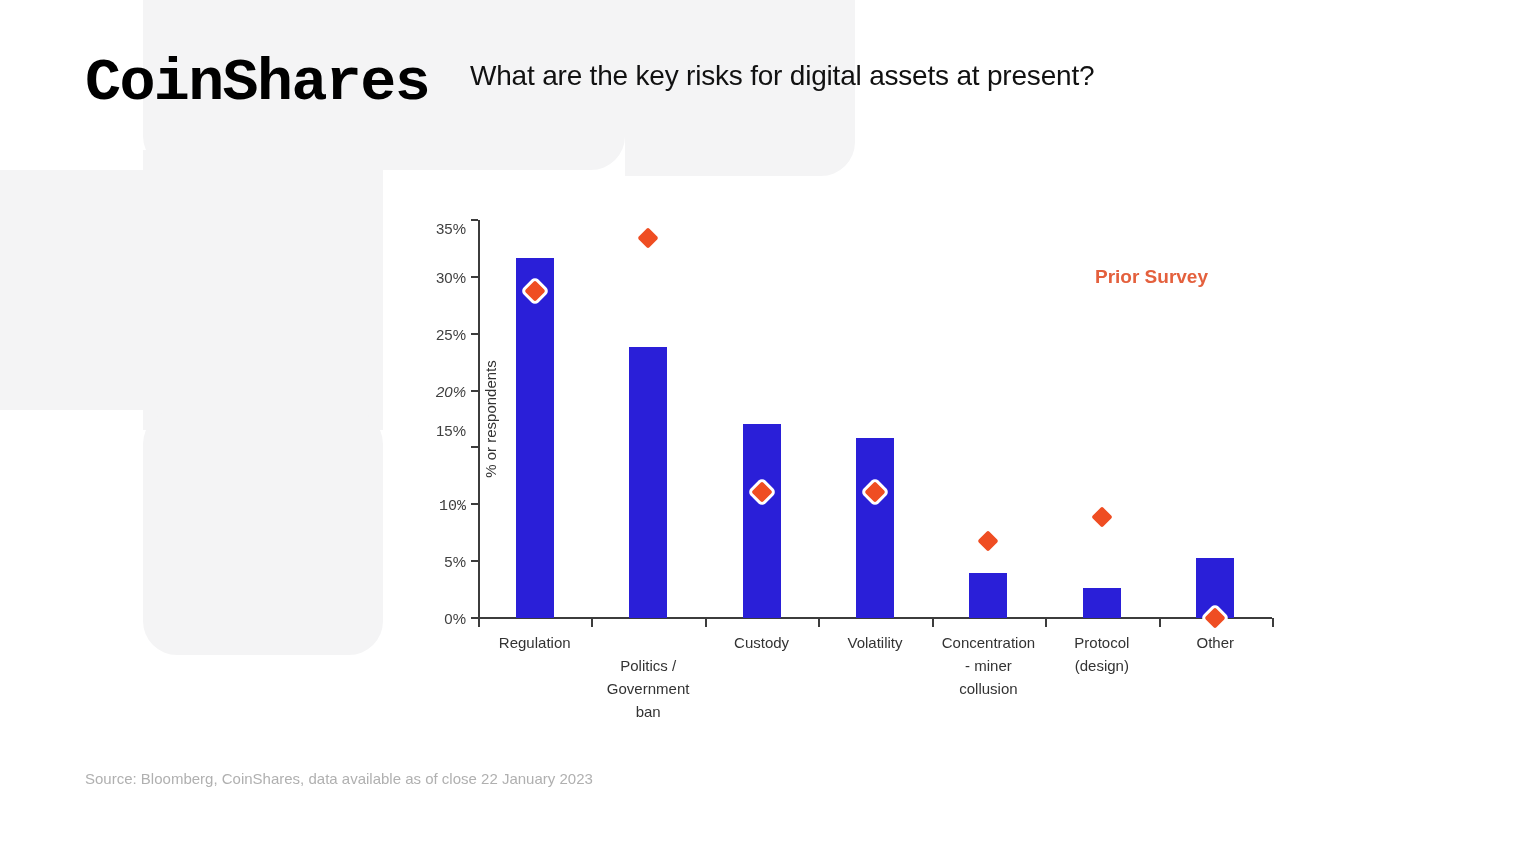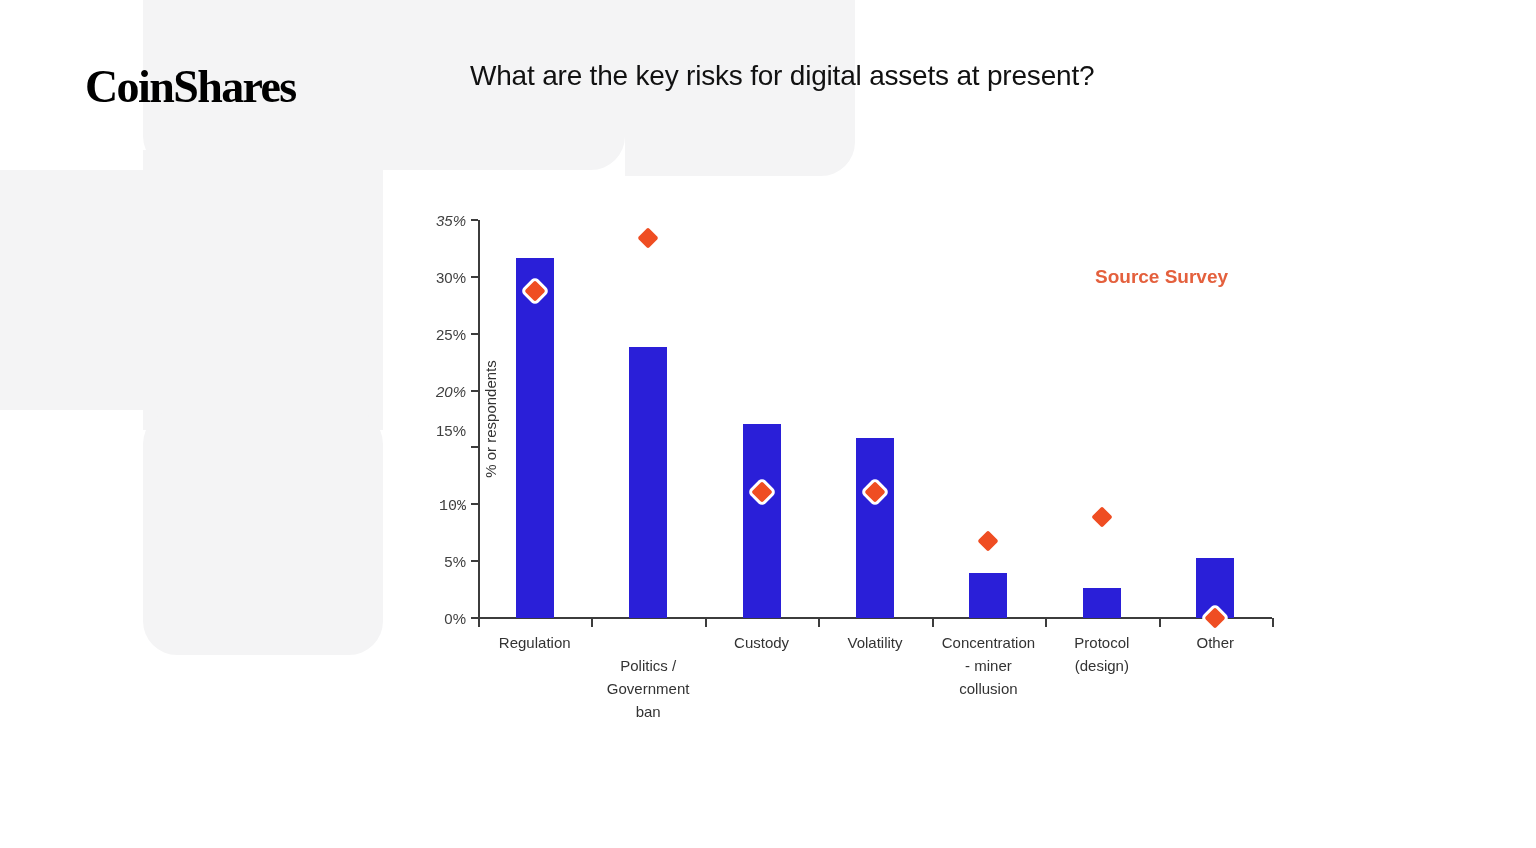--- a/index.html
+++ b/index.html
@@ -26,27 +26,27 @@
   .deco-a { left: 143px;  top: -60px;  width: 482px; height: 230px; border-radius: 0 0 34px 34px; }
   .deco-b { left: 625px;  top: -60px;  width: 230px; height: 236px; border-radius: 0 0 34px 0; }
   .deco-c { left: -120px; top: 170px;  width: 503px; height: 240px; border-radius: 0 34px 34px 0; }
   .deco-d { left: 143px;  top: 410px;  width: 240px; height: 245px; border-radius: 34px; }
   .deco-e { left: 143px;  top: 150px;  width: 240px; height: 280px; }
 
   
   .logo {
     position: absolute;
     left: 85px;
-    top: 60px;
-    font-size: 46px;
+    top: 49px;
+    font-size: 60px;
     font-weight: 700;
     letter-spacing: -1.6px;
     color: #000000;
     white-space: nowrap;
-    font-family: Liberation Serif, serif;
+    font-family: Liberation Mono, monospace;
   }
   .headline {
     position: absolute;
     left: 470px;
     top: 60px;
     font-size: 28px;
     font-weight: 400;
     color: #111111;
     white-space: nowrap;
     letter-spacing: -0.2px;
@@ -183,21 +183,21 @@
         <div class="ylabel-txt" style="top: 286px; font-family: Liberation Mono, monospace;">10%</div>
         <div class="ytick" style="top: 226.429px;"></div>
         <div class="ylabel-txt" style="top: 210px;">15%</div>
         <div class="ytick" style="top: 169.571px;"></div>
         <div class="ylabel-txt" style="top: 170.571px; font-style: italic;">20%</div>
         <div class="ytick" style="top: 112.714px;"></div>
         <div class="ylabel-txt" style="top: 113.714px;">25%</div>
         <div class="ytick" style="top: 55.8571px;"></div>
         <div class="ylabel-txt" style="top: 56.8571px;">30%</div>
         <div class="ytick" style="top: -1px;"></div>
-        <div class="ylabel-txt" style="top: 0px; font-style: italic;">35%</div>
+        <div class="ylabel-txt" style="top: 8px;">35%</div>
         <div class="xtick" style="left: 0px;"></div>
         <div class="bar" title="31.7%" style="left: 37.7143px; width: 38px; height: 360.474px; background: rgb(42, 31, 216);"></div>
         <div class="marker on-bar" title="28.8%" style="left: 56.7143px; top: 70.5029px; background: rgb(239, 77, 34);"></div>
         <div class="cat-label" style="left: 56.7143px;">
           <div>Regulation</div>
         </div>
         <div class="xtick" style="left: 113.429px;"></div>
         <div class="bar" title="23.8%" style="left: 151.143px; width: 38px; height: 270.64px; background: rgb(42, 31, 216);"></div>
         <div class="marker" title="33.4%" style="left: 170.143px; top: 18.1943px; background: rgb(239, 77, 34);"></div>
         <div class="cat-label" style="left: 170.143px; margin-top: 36px;">
@@ -233,16 +233,17 @@
           <div>(design)</div>
         </div>
         <div class="xtick" style="left: 680.571px;"></div>
         <div class="bar" title="5.3%" style="left: 718.286px; width: 38px; height: 60.2686px; background: rgb(42, 31, 216);"></div>
         <div class="marker on-bar" title="0%" style="left: 737.286px; top: 398px; background: rgb(239, 77, 34);"></div>
         <div class="cat-label" style="left: 737.286px;">
           <div>Other</div>
         </div>
         <div class="xtick" style="left: 794px;"></div>
       </div>
-    <div class="legend">Source Survey</div>
+    <div class="legend">Prior Survey</div>
   </div>
 
+  <div class="source">Source: Bloomberg, CoinShares, data available as of close 22 January 2023</div>
 </div>
 
 </body></html>

